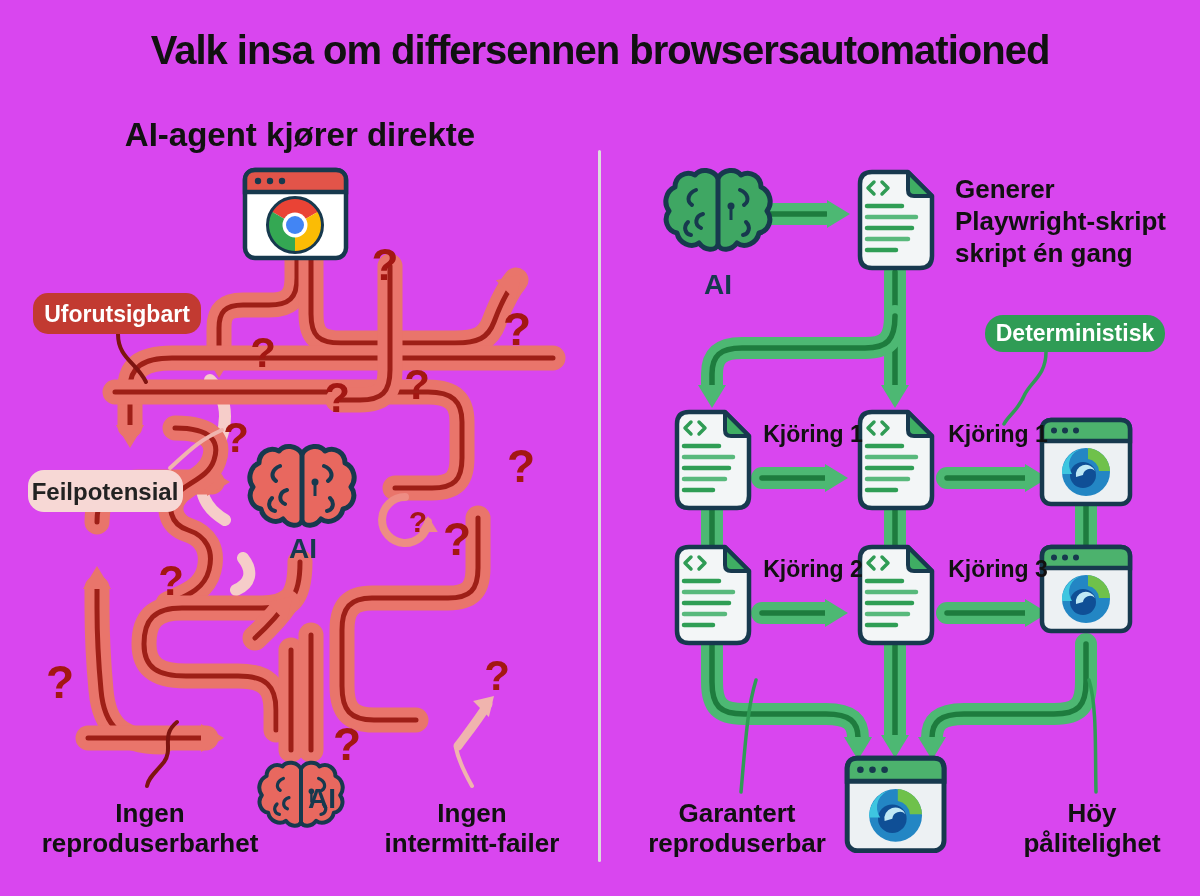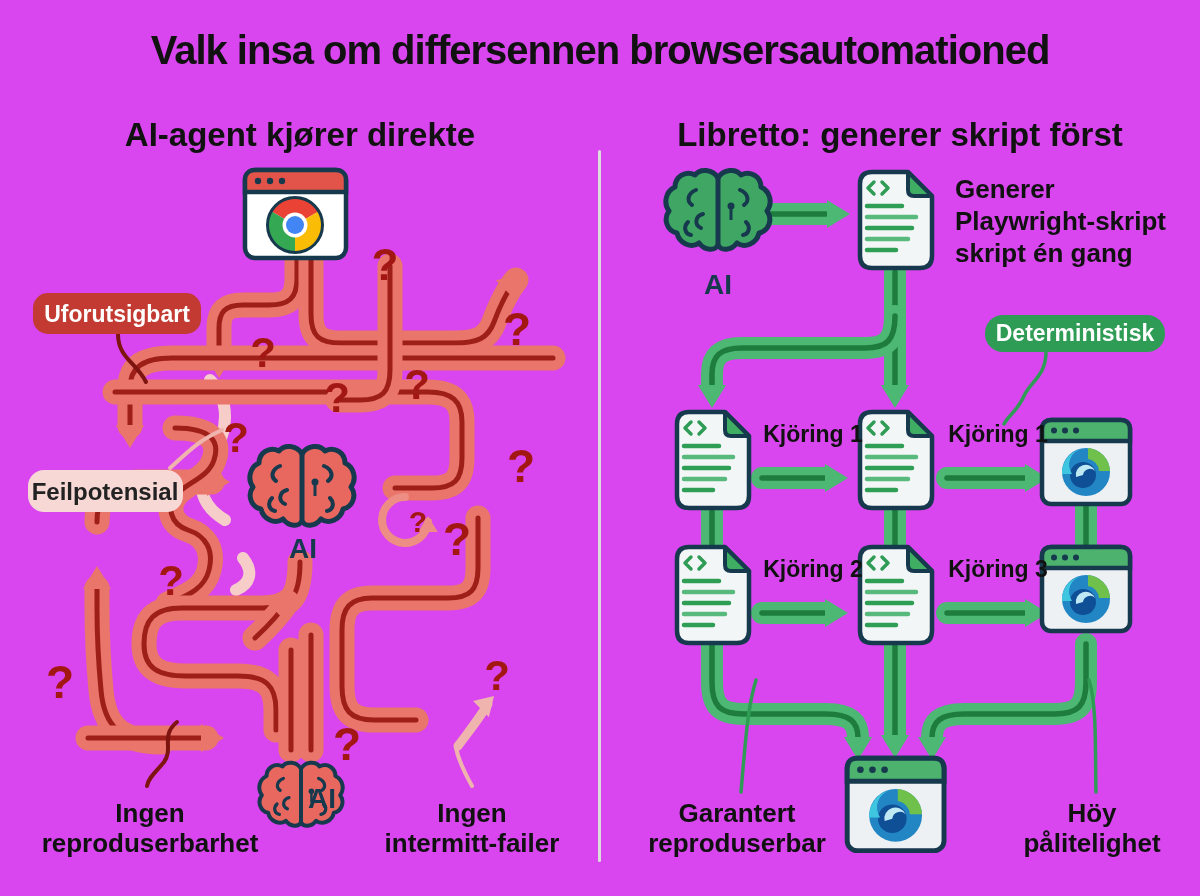--- a/index.html
+++ b/index.html
@@ -32,21 +32,20 @@
   .badgetxt-dark{font-size:23px;font-weight:bold;fill:#ffffff;text-anchor:middle;}
   .badgetxt-light{font-size:24px;font-weight:bold;fill:#222;text-anchor:middle;}
 </style>
 </head>
 <body>
 
 <div class="canvas">
 
   <div class="title">Valk insa om differsennen browsersautomationed</div>
   <div class="subhead left">AI-agent kjører direkte</div>
-  <div class="subhead right">Libretto: generer skript först</div>
   <div class="divider"></div>
 
   <svg class="leftart" width="600" height="766" viewBox="0 0 600 766">
     <defs>
       <path id="ah" d="M-14,-23 L14,-23 L0,0 Z"></path>
       <g id="brain">
         <path d="M60,16 C65,7 78,6 83,13 C93,8 103,15 103,25 C112,29 115,41 109,49 C115,57 111,69 101,71 C99,81 87,87 79,81 C73,89 63,89 60,83 C57,89 47,89 41,81 C33,87 21,81 19,71 C9,69 5,57 11,49 C5,41 8,29 17,25 C17,15 27,8 37,13 C42,6 55,7 60,16 Z" fill="var(--bf)" stroke="#17394e" stroke-width="5" stroke-linejoin="round"></path>
         <path d="M60,16 L60,83" stroke="#17394e" stroke-width="5" fill="none"></path>
         <path d="M38,28 C30,31 28,39 34,43 M45,52 C37,54 36,63 43,66 M30,60 C25,65 27,72 33,73 M82,28 C90,31 92,39 86,43 M88,60 C93,65 91,72 85,73" stroke="#17394e" stroke-width="4" fill="none" stroke-linecap="round"></path>
         <circle cx="73" cy="44" r="3.5" fill="#17394e"></circle>

